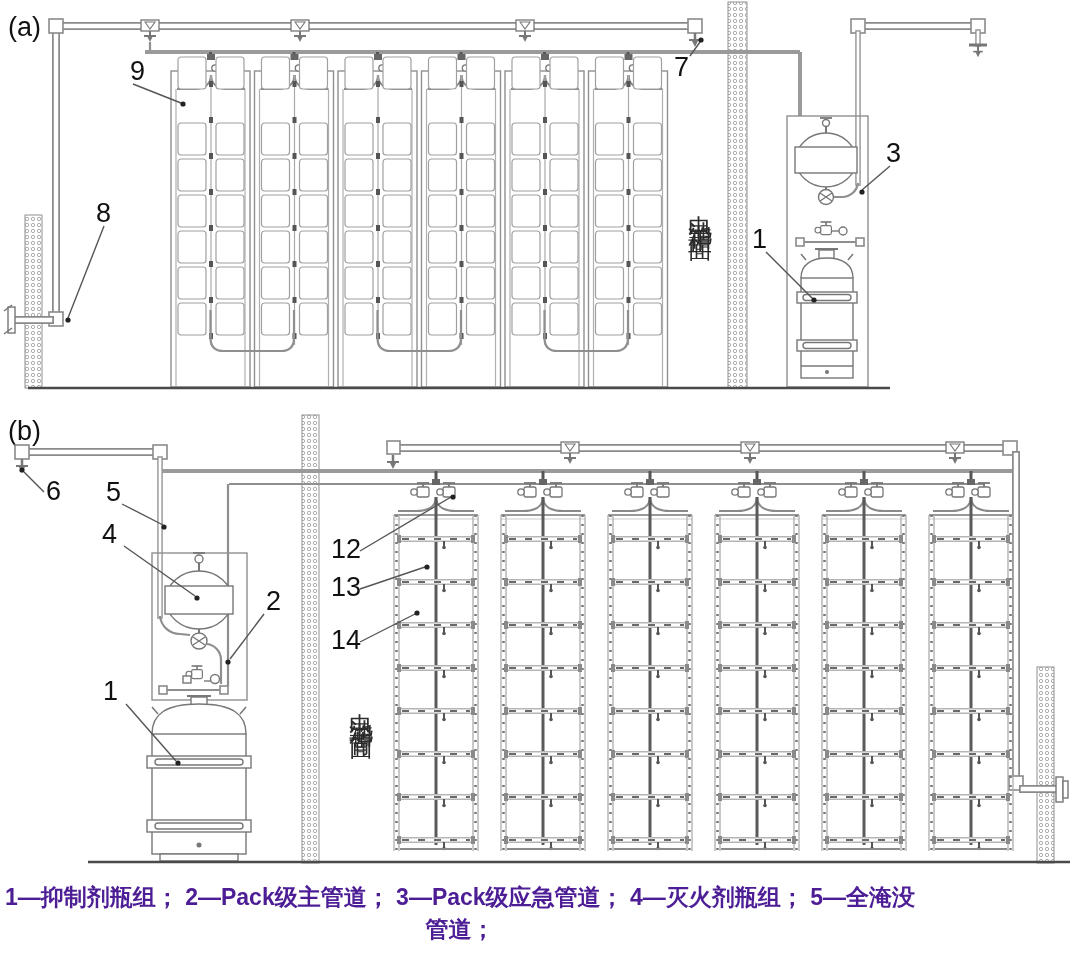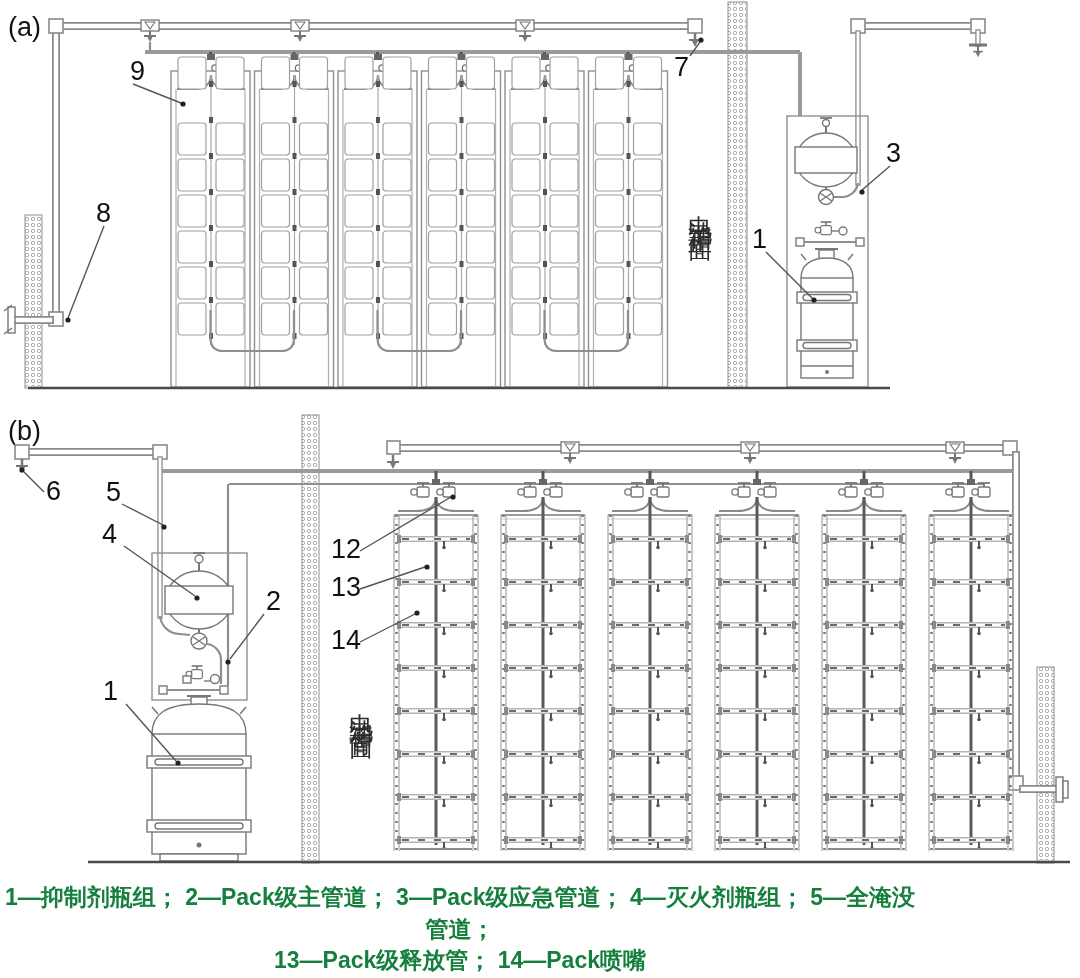--- a/index.html
+++ b/index.html
@@ -15,21 +15,21 @@
   .sol{stroke:#9a9a9a;stroke-width:4;fill:none;}
   .thin{stroke:#8f8f8f;stroke-width:2.2;fill:none;}
   .frame{stroke:#8f8f8f;stroke-width:1.4;fill:none;}
   .glyph{stroke:#777;stroke-width:1.4;fill:#fff;}
   .elb{fill:#fff;stroke:#8a8a8a;stroke-width:1.6;}
   .leader{stroke:#555;stroke-width:1.4;fill:none;}
   .dot{fill:#222;}
   .vlabel{position:absolute;writing-mode:vertical-rl;text-orientation:upright;
           font-size:24px;letter-spacing:6px;color:#2b2b2b;font-weight:500;}
   .legend{position:absolute;top:882px;left:0;width:920px;text-align:center;
-          font-size:23px;font-weight:600;color:#15803d;line-height:31.5px;}
+          font-size:23px;font-weight:600;color:#4c1d95;line-height:31.5px;}
 </style>
 </head>
 <body>
 
 <div class="canvas">
 
 <svg width="1080" height="978" viewBox="0 0 1080 978" xmlns="http://www.w3.org/2000/svg">
   <defs>
     <pattern id="hatch" width="6" height="6" patternUnits="userSpaceOnUse">
       <circle cx="3" cy="3" r="1.7" fill="none" stroke="#9a9a9a" stroke-width="0.8"></circle>
@@ -362,16 +362,15 @@
   </g>
 </svg>
 
 
 <div class="vlabel" style="left:684px;top:196px;">电池箱正面</div>
 <div class="vlabel" style="left:345px;top:694px;">电池箱背面</div>
 
 
 <div class="legend">
   <div>1—抑制剂瓶组； 2—Pack级主管道； 3—Pack级应急管道； 4—灭火剂瓶组； 5—全淹没管道；</div>
-  <div>13—Pack级释放管； 14—Pack喷嘴</div>
 </div>
 
 </div>
 
 </body></html>

